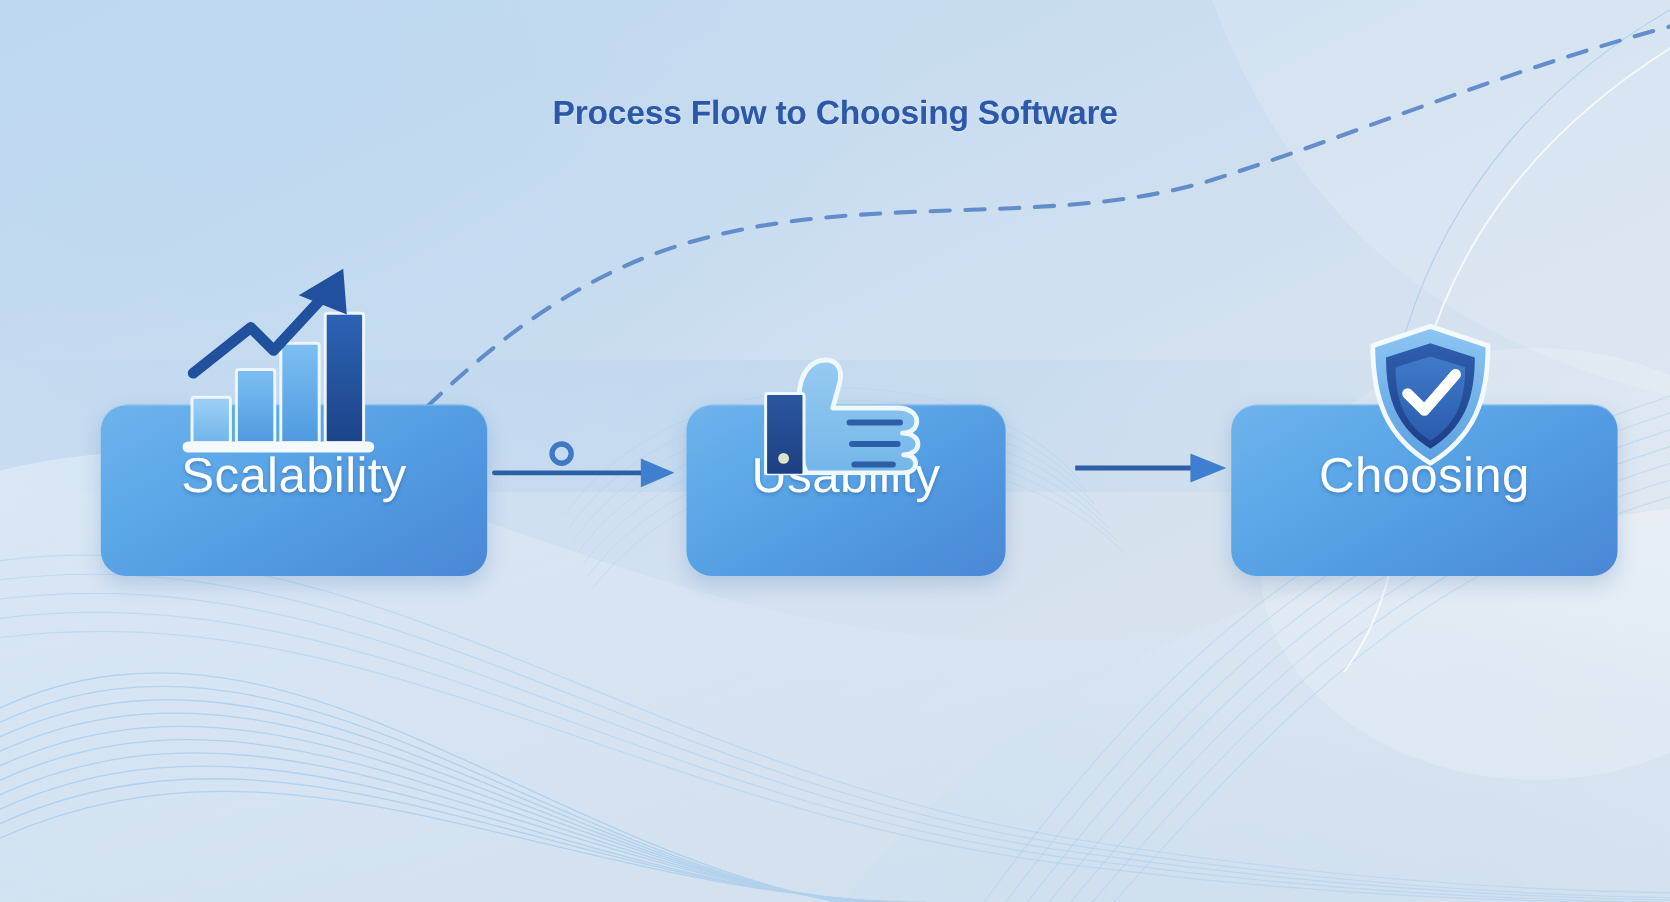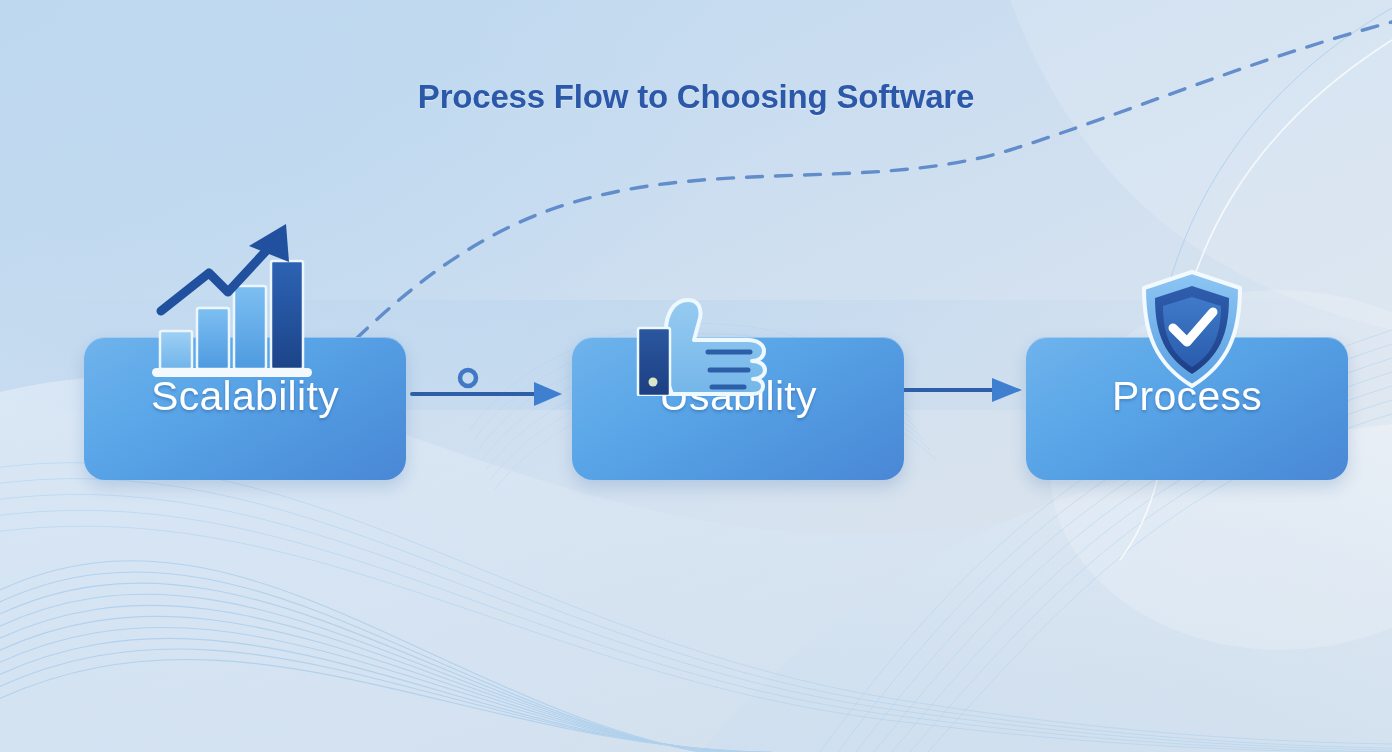--- a/index.html
+++ b/index.html
@@ -27,21 +27,21 @@
     pointer-events: none;
   }
 
   
   .title {
     position: absolute;
     top: 78px;
     left: 0;
     width: 1392px;
     text-align: center;
-    font-size: 33px;
+    font-size: 28px;
     font-weight: bold;
     letter-spacing: -0.2px;
     color: #2b58a8;
     text-shadow: 0 1px 1px rgba(255,255,255,0.45);
     white-space: nowrap;
   }
 
   
   .card {
     position: absolute;
@@ -57,21 +57,21 @@
   }
   .card-label {
     font-size: 41px;
     color: #ffffff;
     letter-spacing: 0.3px;
     margin-bottom: 24px;
     text-shadow: 0 2px 3px rgba(35,80,140,0.40);
     white-space: nowrap;
   }
   #card-scalability { left: 84px;   width: 322px; }
-  #card-usability   { left: 572px;  width: 332px; }
+  #card-usability   { left: 572px;  width: 266px; }
   #card-security    { left: 1026px; width: 322px; }
 
   
   .icon-wrap { position: absolute; pointer-events: none; }
   #icon-growth-chart { left: 152px;  top: 216px; width: 160px; height: 168px; }
   #icon-thumbs-up    { left: 632px;  top: 296px; width: 160px; height: 100px; }
   #icon-shield       { left: 1136px; top: 268px; width: 112px; height: 124px; }
 
   
   .connector { position: absolute; pointer-events: none; }
@@ -222,21 +222,21 @@
 
     <line x1="76" y1="56" x2="118" y2="56" stroke="#2d5fa8" stroke-width="5" stroke-linecap="round"></line>
     <line x1="78" y1="74" x2="116" y2="74" stroke="#2d5fa8" stroke-width="5" stroke-linecap="round"></line>
     <line x1="80" y1="91" x2="112" y2="91" stroke="#2d5fa8" stroke-width="5" stroke-linecap="round"></line>
 
     <rect x="6" y="32" width="32" height="68" rx="2" fill="url(#cuffG)" stroke="#eef8ff" stroke-width="2.5"></rect>
     <circle cx="21" cy="86" r="4.5" fill="#d9e6c8"></circle>
   </svg>
 
   <div class="card" id="card-security">
-    <span class="card-label">Process</span>
+    <span class="card-label">Choosing</span>
   </div>
 
   <svg class="icon-wrap" id="icon-shield" viewBox="0 0 112 124">
     <defs>
       <linearGradient id="shOuter" x1="0" y1="0" x2="0" y2="1">
         <stop offset="0%" stop-color="#8dc6f3"></stop>
           <stop offset="100%" stop-color="#5aa0e2"></stop>
       </linearGradient>
       <linearGradient id="shRing" x1="0" y1="0" x2="0" y2="1">
         <stop offset="0%" stop-color="#2f5eae"></stop>

